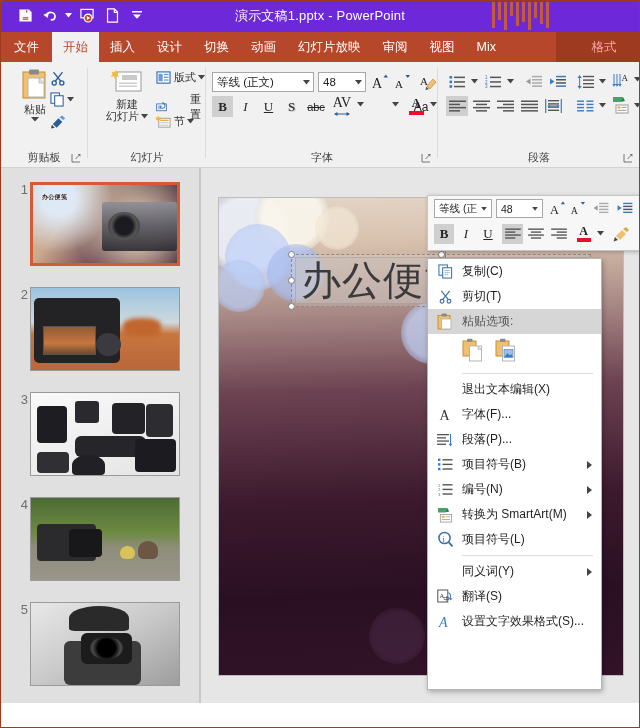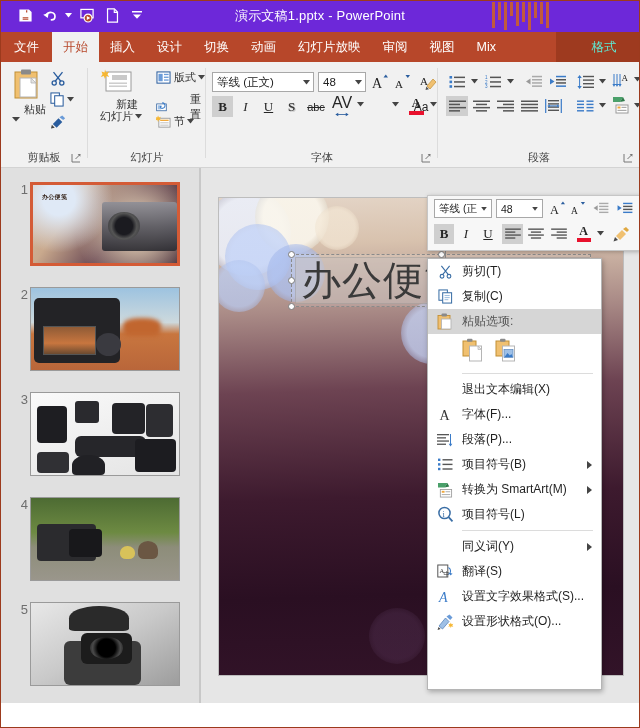--- a/index.html
+++ b/index.html
@@ -50,41 +50,41 @@
   }
   .tabs { position: absolute; left: 0; top: 0; height: 30px; display: flex; align-items: stretch; }
   .tab {
     height: 30px; padding: 0 11px; display: flex; align-items: center; justify-content: center;
     color: #fff; font-size: 12.5px; white-space: nowrap; cursor: default;
   }
   .tab.first { padding: 0 13px 0 14px; }
   .tab.active { background: #f1f1f1; color: #b7472a; }
   .tabstrip .ctxwrap {
     position: absolute; right: 0; top: 0; height: 30px; width: 84px; background: #9e3a1f;
-    display: flex; align-items: center; justify-content: center; color: #5eead4; font-size: 12.5px; padding-left: 12px;
+    display: flex; align-items: center; justify-content: center; color: #fca5a5; font-size: 12.5px; padding-left: 12px;
   }
 
   
   .ribbon {
     position: absolute; left: 0; top: 62px; width: 640px; height: 106px;
     background: #f1f1f1; border-bottom: 1px solid #d3d3d3;
   }
   .grp { position: absolute; top: 0; height: 105px; }
   .grp-sep { position: absolute; top: 6px; width: 1px; height: 90px; background: #dcdcdc; }
   .grp-label {
     position: absolute; bottom: 2px; width: 100%; text-align: center;
     font-size: 11px; color: #444;
   }
   .dlg-launch {
     position: absolute; bottom: 3px; width: 11px; height: 11px; color: #767676;
   }
   .dlg-launch svg { display:block; }
 
   .bigbtn {
-    position: absolute; display: flex; flex-direction: column; 
+    position: absolute; display: flex; flex-direction: column; align-items: center;
     font-size: 11px; color: #333; text-align: center; line-height: 12px;
   }
   .smbtn { position: absolute; display: flex; align-items: center; font-size: 11px; color: #333; }
   .smbtn .lb { margin-left: 3px; }
   .dcar { margin-left: 2px; display:flex; align-items:center;}
 
   
   .combo {
     position: absolute; background: #fff; border: 1px solid #a8a8a8;
     display: flex; align-items: center; font-size: 11.5px; color: #222;
@@ -449,21 +449,21 @@
           <path d="M7.4 12.5 L6.5 16 L10 15.2 Z" fill="#555"></path>
         </svg>
       </div>
 
       <div class="tbtn on" style="left:6px; top:34px; width:21px; height:21px; font-weight:bold; font-family:'Liberation Serif',serif; font-size:13px;">B</div>
       <div class="tbtn" style="left:29px; top:34px; width:21px; height:21px; font-style:italic; font-family:'Liberation Serif',serif; font-size:13px;">I</div>
       <div class="tbtn" style="left:52px; top:34px; width:21px; height:21px; text-decoration:underline; font-family:'Liberation Serif',serif; font-size:13px;">U</div>
       <div class="tbtn" style="left:75px; top:34px; width:21px; height:21px; font-weight:bold; font-family:'Liberation Serif',serif; font-size:13px; color:#3b3b3b; text-shadow:1px 1px 0 #c9c9c9;">S</div>
       <div class="tbtn" style="left:98px; top:34px; width:24px; height:21px; font-size:11px; text-decoration:line-through;">abc</div>
       <div class="tbtn" style="left:124px; top:32px; width:24px; height:23px; flex-direction:column;">
-        <span style="font-size:16px; font-family:Liberation Sans, sans-serif">AV</span>
+        <span style="font-size:14px; font-family:Liberation Serif, serif">AV</span>
         <svg width="16" height="6" viewBox="0 0 16 6">
             <path d="M1 3h14" stroke="#2a5d9e" stroke-width="1"></path>
             <path fill="#2a5d9e" d="M0 3l3.5-2v4z M16 3l-3.5-2v4z"></path>
           </svg>
       </div>
       <div class="dcar" style="position:absolute; left:149px; top:40px;">
         <svg width="7" height="5" viewBox="0 0 7 5">
             <path fill="#444" d="M0 0h7L3.5 4.6z"></path>
           </svg>
       </div>
@@ -863,37 +863,37 @@
         </svg>
       </div>
     </div>
   </div>
 
   <div class="ctxmenu">
 
     <div class="mi">
       <span class="ico">
         <svg width="15" height="15" viewBox="0 0 16 16">
+          <rect x="1" y="1" width="9" height="11" fill="#fff" stroke="#3a6ea5" stroke-width="1.1"></rect>
+          <rect x="5" y="4" width="9.5" height="11" fill="#fff" stroke="#3a6ea5" stroke-width="1.1"></rect>
+          <path d="M7 7h5.5 M7 9.2h5.5 M7 11.4h4" stroke="#7aa5d2" stroke-width=".8"></path>
+        </svg>
+      </span>
+      <span>复制(C)</span>
+    </div>
+
+    <div class="mi">
+      <span class="ico">
+        <svg width="15" height="15" viewBox="0 0 16 16">
           <path d="M3.6 2 L11 11.3 M12.4 2 L5 11.3" stroke="#3a6ea5" stroke-width="1.2" fill="none"></path>
           <circle cx="4.3" cy="13.1" r="2" fill="none" stroke="#3a6ea5" stroke-width="1.2"></circle>
           <circle cx="11.7" cy="13.1" r="2" fill="none" stroke="#3a6ea5" stroke-width="1.2"></circle>
         </svg>
       </span>
       <span>剪切(T)</span>
-    </div>
-
-    <div class="mi">
-      <span class="ico">
-        <svg width="15" height="15" viewBox="0 0 16 16">
-          <rect x="1" y="1" width="9" height="11" fill="#fff" stroke="#3a6ea5" stroke-width="1.1"></rect>
-          <rect x="5" y="4" width="9.5" height="11" fill="#fff" stroke="#3a6ea5" stroke-width="1.1"></rect>
-          <path d="M7 7h5.5 M7 9.2h5.5 M7 11.4h4" stroke="#7aa5d2" stroke-width=".8"></path>
-        </svg>
-      </span>
-      <span>复制(C)</span>
     </div>
 
     <div class="mi hdr hl">
       <span class="ico">
         <svg width="16" height="17" viewBox="0 0 16 17">
           <rect x="1" y="2.5" width="12" height="13.5" fill="#f0c070" stroke="#c18f35" stroke-width=".9"></rect>
           <rect x="4.5" y="0.6" width="5.5" height="3" rx="1" fill="#8a8a8a"></rect>
           <rect x="4.5" y="6" width="9.5" height="10" fill="#fff" stroke="#b5b5b5" stroke-width=".9"></rect>
         </svg>
       </span>
@@ -961,20 +961,38 @@
         </svg>
       </span>
       <span>项目符号(B)</span>
       <span class="arrow">
         <svg width="5" height="8" viewBox="0 0 5 8">
             <path fill="#444" d="M0 0l5 4-5 4z"></path>
           </svg>
       </span>
     </div>
 
+    <div class="mi">
+      <span class="ico">
+        <svg width="15" height="13" viewBox="0 0 15 13">
+          <text x="0" y="3.6" font-size="4.2" fill="#3a7bc8" font-family="Liberation Sans, sans-serif">1</text>
+          <text x="0" y="8.2" font-size="4.2" fill="#3a7bc8" font-family="Liberation Sans, sans-serif">2</text>
+          <text x="0" y="12.6" font-size="4.2" fill="#3a7bc8" font-family="Liberation Sans, sans-serif">3</text>
+          <rect x="4.5" y="1.1" width="10" height="1.4" fill="#555"></rect>
+          <rect x="4.5" y="5.7" width="10" height="1.4" fill="#555"></rect>
+          <rect x="4.5" y="10.3" width="10" height="1.4" fill="#555"></rect>
+        </svg>
+      </span>
+      <span>编号(N)</span>
+      <span class="arrow">
+        <svg width="5" height="8" viewBox="0 0 5 8">
+            <path fill="#444" d="M0 0l5 4-5 4z"></path>
+          </svg>
+      </span>
+    </div>
 
     <div class="mi">
       <span class="ico">
         <svg width="17" height="16" viewBox="0 0 18 17">
           <path d="M1 1 L11 1 L8 5.8 L1 5.8 Z" fill="#4aa06a"></path>
           <path d="M11 1 L8 5.8 L13 4.8 Z" fill="#2f7a4a"></path>
           <rect x="3.5" y="8" width="12" height="8" fill="#fff" stroke="#9a9a9a" stroke-width=".9"></rect>
           <rect x="5" y="9.4" width="3" height="2" fill="#f0a73a"></rect>
           <rect x="9" y="9.8" width="5" height="1.1" fill="#b0b0b0"></rect>
           <rect x="5" y="12.8" width="9" height="1.1" fill="#b0b0b0"></rect>
@@ -1026,29 +1044,18 @@
 
     <div class="mi">
       <span class="ico">
         <svg width="16" height="16" viewBox="0 0 16 16">
           <text x="2" y="13" font-size="14" font-style="italic" fill="#3a7bc8" font-family="Liberation Serif, serif">A</text>
         </svg>
       </span>
       <span>设置文字效果格式(S)...</span>
     </div>
 
-    <div class="mi">
-      <span class="ico">
-        <svg width="17" height="16" viewBox="0 0 17 16">
-          <path d="M2 12 L8.5 4 L12 7.5 L5.5 15 Z" fill="#9fc0e6" stroke="#5b87bd" stroke-width=".8"></path>
-          <path d="M9.5 2.5 L12.5 0.6 L15.5 3.6 L13.2 6 Z" fill="#6a9bd8"></path>
-          <path d="M1.5 13 L0.6 16 L3.6 15 Z" fill="#4a4a4a"></path>
-          <path fill="#f6b733" d="M13.8 8.6l.7 1.7 1.8-.6-1 1.6 1 1.6-1.8-.6-.7 1.7-.7-1.7-1.8.6 1-1.6-1-1.6 1.8.6z"></path>
-        </svg>
-      </span>
-      <span>设置形状格式(O)...</span>
-    </div>
   </div>
 
 
 
   <div class="winborder"></div>
 </div>
 
 </body></html>

